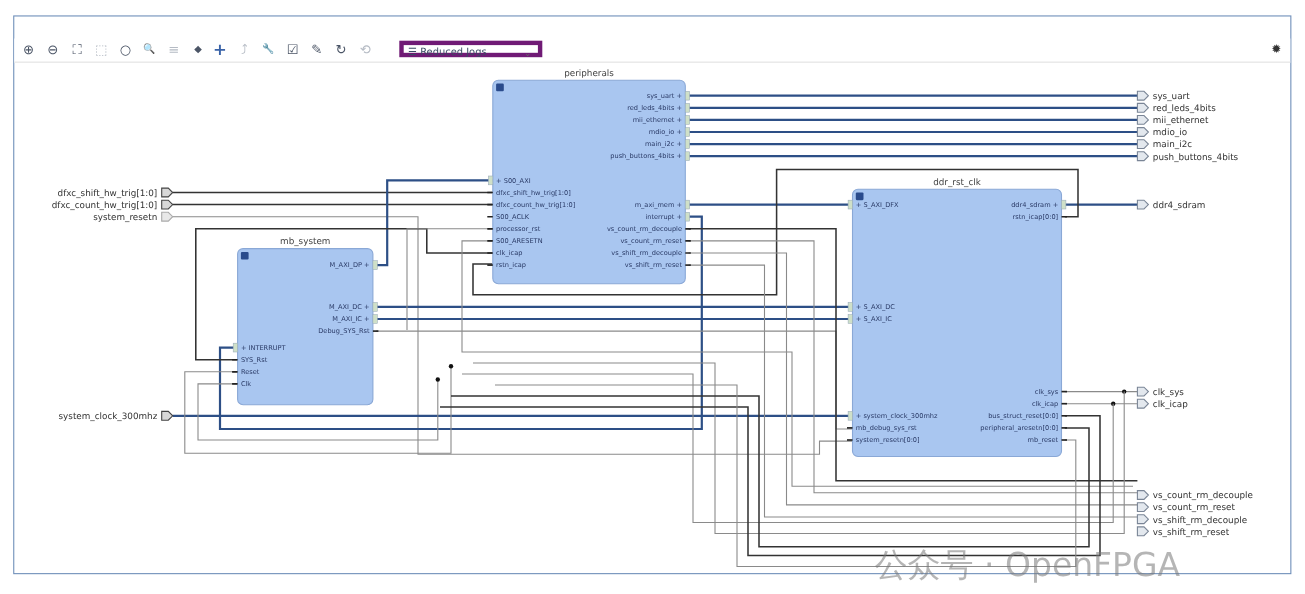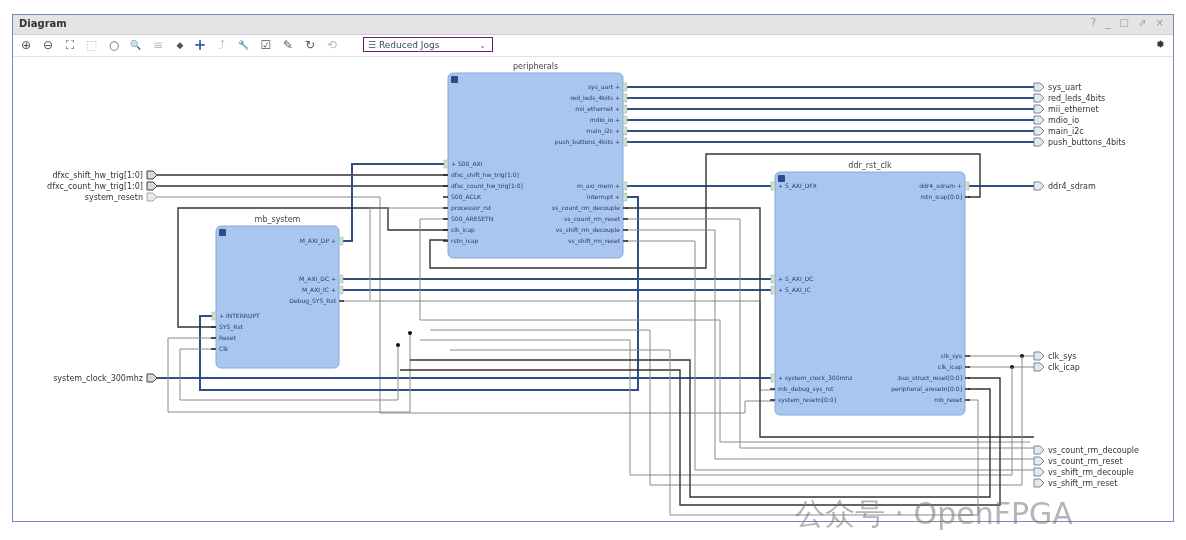--- a/index.html
+++ b/index.html
@@ -6,43 +6,33 @@
   body { width: 1186px; height: 540px; position: relative; overflow: hidden; font-family: "DejaVu Sans", sans-serif; }
   .window { position: absolute; left: 12px; top: 14px; width: 1162px; height: 508px; border: 1px solid #6f8fba; background: #fff; box-sizing: border-box; }
   .titlebar { position: absolute; left: 0; top: 0; right: 0; height: 19px; background: #e4e4e4; border-bottom: 1px solid #d0d0d0; }
   .title { position: absolute; left: 6px; top: 3px; font-size: 10px; font-weight: bold; color: #333; }
   .win-ctrls { position: absolute; right: 6px; top: 2px; font-size: 10px; color: #9a9a9a; letter-spacing: 3px; }
   .win-ctrls span { cursor: pointer; }
   .toolbar { position: absolute; left: 0; top: 20px; right: 0; height: 21px; background: #fff; border-bottom: 1px solid #e2e2e2; }
   .tb-btn { position: absolute; top: 3px; width: 14px; height: 14px; font-size: 12px; line-height: 14px; text-align: center; color: #4b5566; cursor: pointer; }
   .tb-btn.dim { color: #b5bbc4; }
   .tb-btn.blue { color: #3a63a8; }
-  .dropdown { position: absolute; left: 350px; top: 2px; width: 130px; height: 15px; border: 1px solid #701a75; font-size: 9px; line-height: 15px; color: #3a4a63; padding-left: 4px; box-sizing: border-box; }
+  .dropdown { position: absolute; left: 350px; top: 2px; width: 130px; height: 15px; border: 4px solid #701a75; font-size: 9px; line-height: 15px; color: #3a4a63; padding-left: 4px; box-sizing: border-box; }
   .dropdown .chev { position: absolute; right: 6px; top: 0; font-size: 8px; color: #666; }
   .gear { position: absolute; right: 8px; top: 3px; font-size: 11px; color: #333; cursor: pointer; }
   svg.canvas { position: absolute; left: 12px; top: 56px; }
   .lbl { font-family: "DejaVu Sans", sans-serif; font-size: 6px; fill: #2a3a66; }
   .blk-title { font-family: "DejaVu Sans", sans-serif; font-size: 8px; fill: #444; }
   .port-lbl { font-family: "DejaVu Sans", sans-serif; font-size: 8px; fill: #333; }
   .watermark { position: absolute; left: 795px; top: 454px; font-size: 30px; color: rgba(120,120,120,0.55); font-family: "DejaVu Sans", sans-serif; white-space: nowrap; pointer-events: none; margin-top: 40px; }
 </style>
 </head>
 <body>
 
 <div class="window">
-  <div class="titlebar">
-    <span class="title">Diagram</span>
-    <span class="win-ctrls">
-      <span>?</span>
-      <span>_</span>
-      <span>□</span>
-      <span>⇗</span>
-      <span>×</span>
-    </span>
-  </div>
   <div class="toolbar">
     <span class="tb-btn" style="left:6px">⊕</span>
     <span class="tb-btn" style="left:28px">⊖</span>
     <span class="tb-btn" style="left:50px">⛶</span>
     <span class="tb-btn dim" style="left:72px">⬚</span>
     <span class="tb-btn" style="left:94px">○</span>
     <span class="tb-btn" style="left:116px;font-size:9px">🔍</span>
     <span class="tb-btn dim" style="left:138px">≡</span>
     <span class="tb-btn" style="left:160px;font-size:9px">◆</span>
     <span class="tb-btn blue" style="left:180px;font-size:15px;font-weight:bold">+</span>

